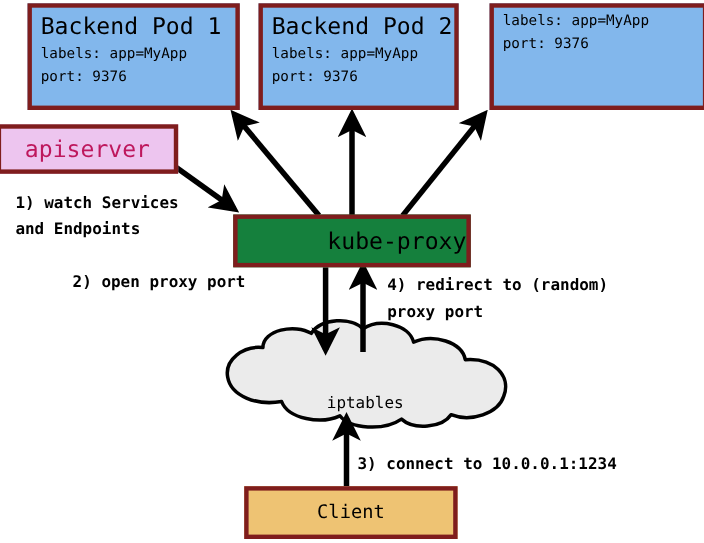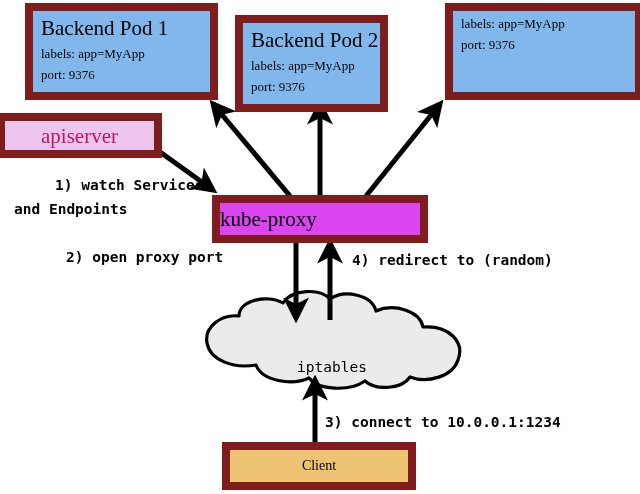--- a/index.html
+++ b/index.html
@@ -18,25 +18,24 @@
   svg.layer {
     position: absolute;
     left: 0;
     top: 0;
     width: 640px;
     height: 494px;
   }
   .node-box {
     position: absolute;
     box-sizing: border-box;
-    border: 8px solid #7f1d1d;
+    border: 4px solid #7f1d1d;
     display: flex;
     flex-direction: column;
     justify-content: center;
-    font-family: Liberation Serif, serif;
   }
   .pod-box {
     background: #82b7ec;
     padding: 2px 8px 4px 8px;
     justify-content: flex-start;
   }
   .pod-title {
     font-size: 21px;
     line-height: 30px;
     color: #000;
@@ -55,35 +54,35 @@
     background: #edc5ef;
     align-items: center;
   }
   .apiserver-label {
     font-size: 21px;
     line-height: 24px;
     color: #be185d;
     white-space: nowrap;
   }
   .kubeproxy-box {
-    background: #d946ef;
-    align-items: flex-start;
+    background: #15803d;
+    align-items: flex-end;
   }
   .kubeproxy-label {
     font-size: 21px;
     line-height: 24px;
     color: #000;
     white-space: nowrap;
   }
   .client-box {
     background: #eec373;
     align-items: center;
   }
   .client-label {
-    font-size: 14px;
+    font-size: 17px;
     line-height: 24px;
     color: #000;
     white-space: nowrap;
   }
   .cloud-label {
     position: absolute;
     font-size: 14.5px;
     color: #000;
     white-space: nowrap;
     text-align: center;
@@ -139,21 +138,21 @@
 
     <line x1="315" y1="442" x2="315" y2="380" stroke="#000000" stroke-width="5" marker-end="url(#arrowhead)"></line>
   </svg>
 
   <div class="node-box pod-box" style="left:25px; top:3px; width:193px; height:97px;">
     <div class="pod-title">Backend Pod 1</div>
     <div class="pod-line">labels: app=MyApp</div>
     <div class="pod-line">port: 9376</div>
   </div>
 
-  <div class="node-box pod-box" style="left:235px; top:15px; width:153px; height:97px;">
+  <div class="node-box pod-box" style="left:235px; top:3px; width:182px; height:97px;">
     <div class="pod-title">Backend Pod 2</div>
     <div class="pod-line">labels: app=MyApp</div>
     <div class="pod-line">port: 9376</div>
   </div>
 
   <div class="node-box pod-box" style="left:445px; top:3px; width:198px; height:97px;">
     <div class="pod-line">labels: app=MyApp</div>
     <div class="pod-line">port: 9376</div>
   </div>
 
@@ -164,23 +163,24 @@
   <div class="node-box kubeproxy-box" style="left:212px; top:195px; width:216px; height:48px;">
     <div class="kubeproxy-label">kube-proxy</div>
   </div>
 
   <div class="cloud-label" style="left:272px; top:359px; width:120px;">iptables</div>
 
   <div class="node-box client-box" style="left:222px; top:442px; width:194px; height:48px;">
     <div class="client-label">Client</div>
   </div>
 
-  <div class="annotation" style="left:14px; top:175px;margin-left:41px;">1) watch Services</div>
+  <div class="annotation" style="left:14px; top:175px;">1) watch Services</div>
   <div class="annotation" style="left:14px; top:199px;">and Endpoints</div>
 
   <div class="annotation" style="left:66px; top:247px;">2) open proxy port</div>
 
   <div class="annotation" style="left:325px; top:412px;">3) connect to 10.0.0.1:1234</div>
 
   <div class="annotation" style="left:352px; top:250px;">4) redirect to (random)</div>
+  <div class="annotation" style="left:352px; top:274px;">proxy port</div>
 
 
 </div>
 
 </body></html>

